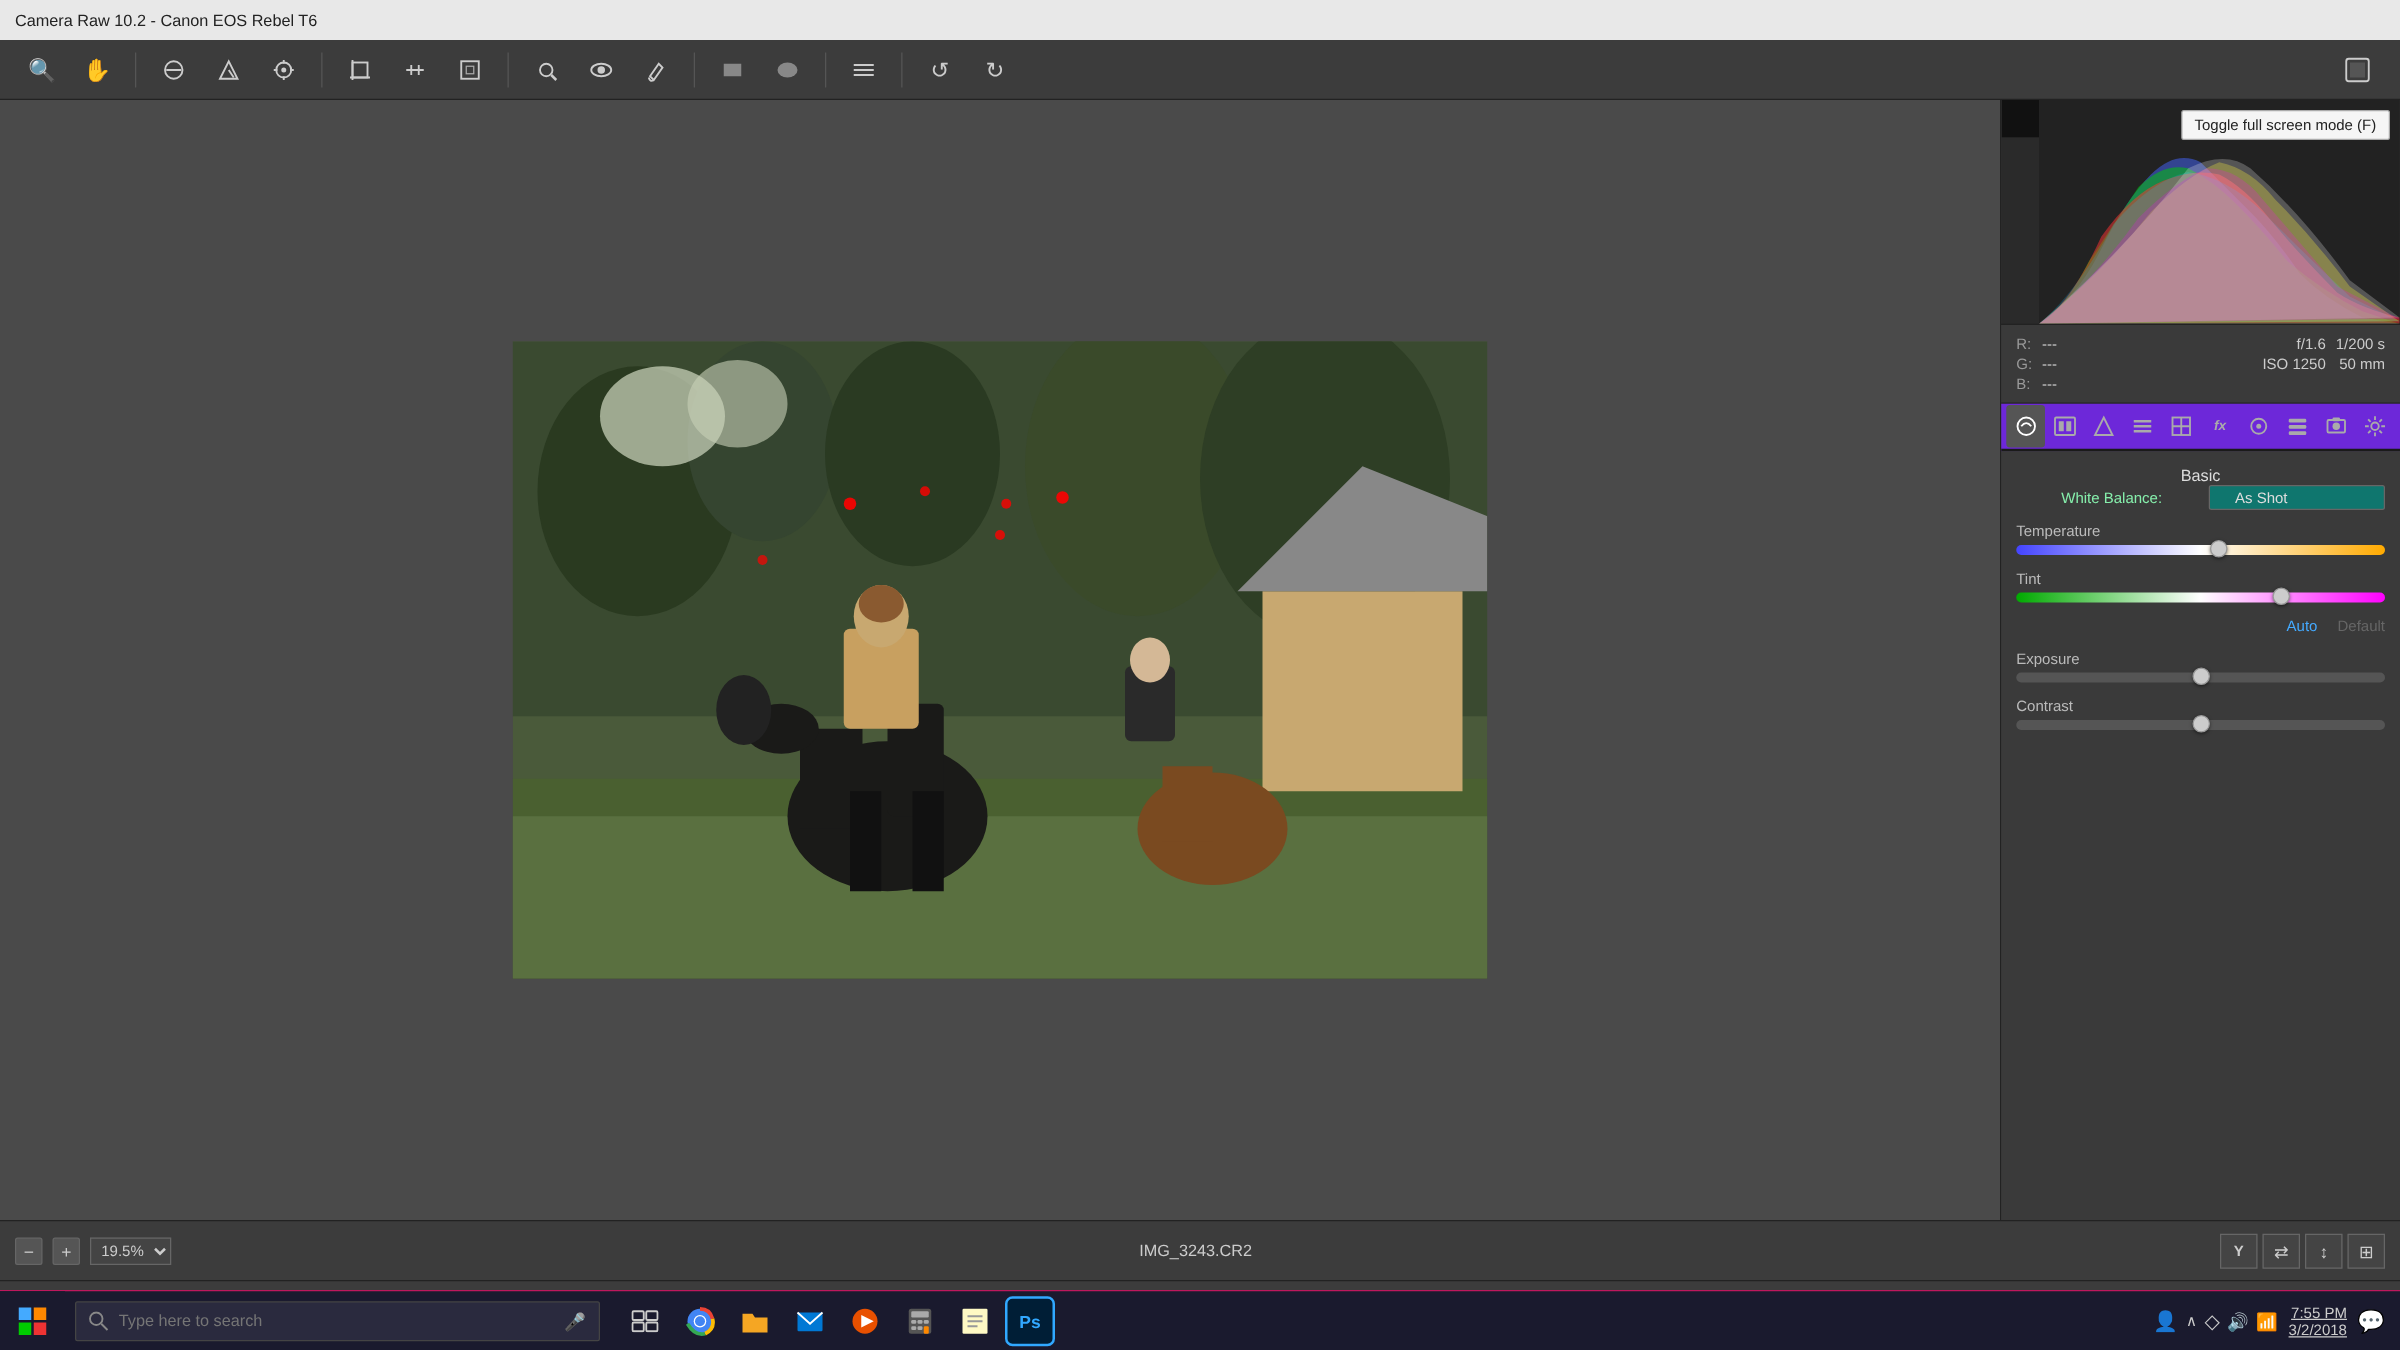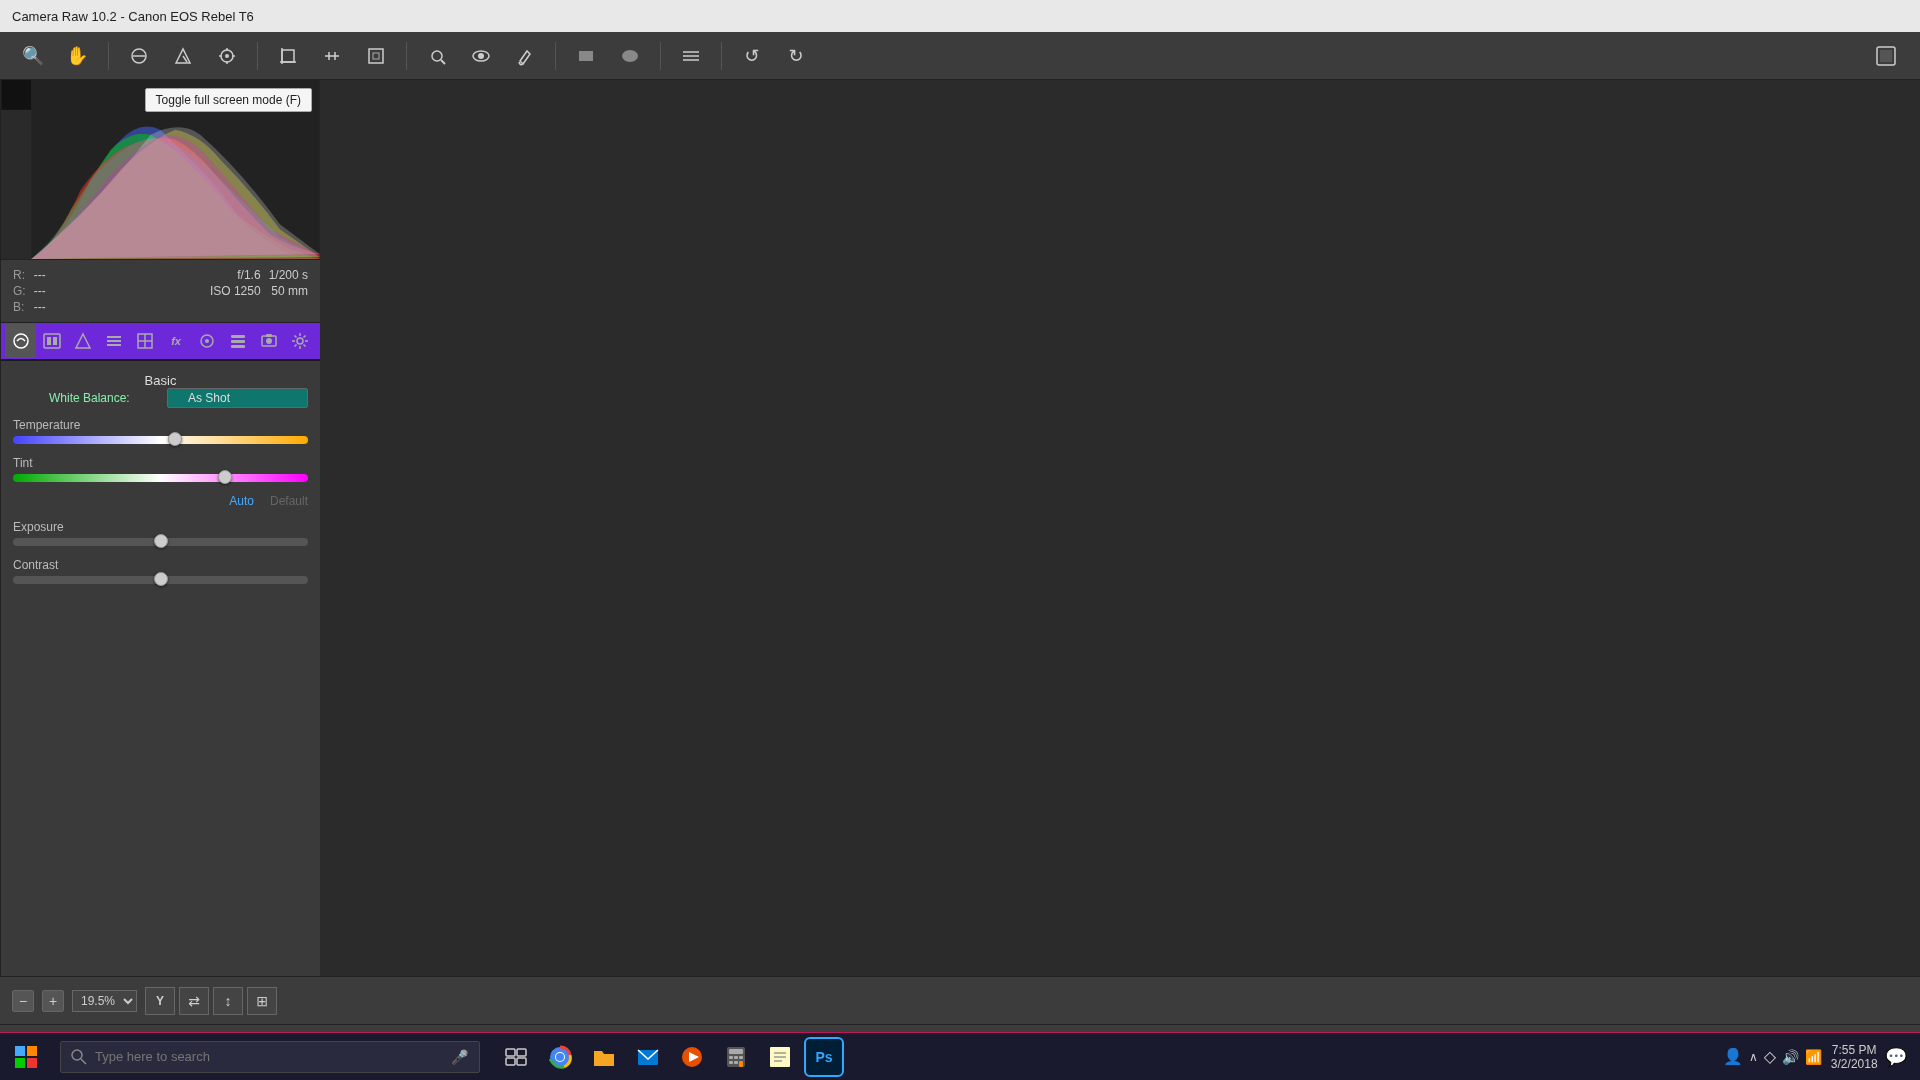--- a/index.html
+++ b/index.html
@@ -21,21 +21,21 @@
     .tool-btn {
       width: 36px; height: 36px; background: transparent; border: none;
       color: #ccc; font-size: 18px; cursor: pointer; display: flex; align-items: center; justify-content: center;
       border-radius: 3px;
     }
     .tool-separator { width: 1px; height: 28px; background: #555; margin: 0 4px; }
     .tool-spacer { flex: 1; }
 
     
     #main {
-      display: flex; width: 100%; height: calc(1080px - 32px - 48px - 48px - 56px); flex-direction: column;
+      display: flex; width: 100%; height: calc(1080px - 32px - 48px - 48px - 56px);
     }
 
     
     #canvas-area {
       flex: 1; background: #4a4a4a; display: flex; align-items: center; justify-content: center;
       position: relative; overflow: hidden;
     }
     #photo-container {
       width: 780px; height: 510px; position: relative; overflow: hidden;
     }
@@ -183,21 +183,21 @@
     }
     .taskbar-icons { display: flex; align-items: flex-start; gap: 4px; padding: 0 8px; }
     .taskbar-icon {
       width: 40px; height: 40px; display: flex; align-items: center; justify-content: center;
       font-size: 20px; cursor: pointer; border-radius: 4px;
     }
     .taskbar-right {
       margin-left: auto; display: flex; align-items: center; gap: 8px;
       padding-right: 12px; font-size: 12px; color: #ccc;
     }
-    .taskbar-time { text-align: center; }
+    .taskbar-time { text-align: right; text-decoration: underline; }
     .sys-icons { display: flex; align-items: center; gap: 6px; font-size: 14px; }
 
     
     svg.histogram { width: 100%; height: 100%; }
   </style>
 </head>
 <body>
 
 <div id="titlebar">
   <span>Camera Raw 10.2  -  Canon EOS Rebel T6</span>
@@ -523,20 +523,21 @@
 <div id="bottom-bar">
   <button class="zoom-btn">−</button>
   <button class="zoom-btn">+</button>
   <select class="zoom-select">
     <option>19.5%</option>
     <option>25%</option>
     <option>50%</option>
     <option>100%</option>
     <option>Fit</option>
   </select>
+  <span class="filename-center">IMG_3243.CR2</span>
   <div class="view-btns">
     <div class="view-btn" style="font-size:12px;font-weight:bold;">Y</div>
     <div class="view-btn">⇄</div>
     <div class="view-btn">↕</div>
     <div class="view-btn">⊞</div>
   </div>
 </div>
 
 <div id="action-bar">
   <button class="action-btn">Save Image...</button>

